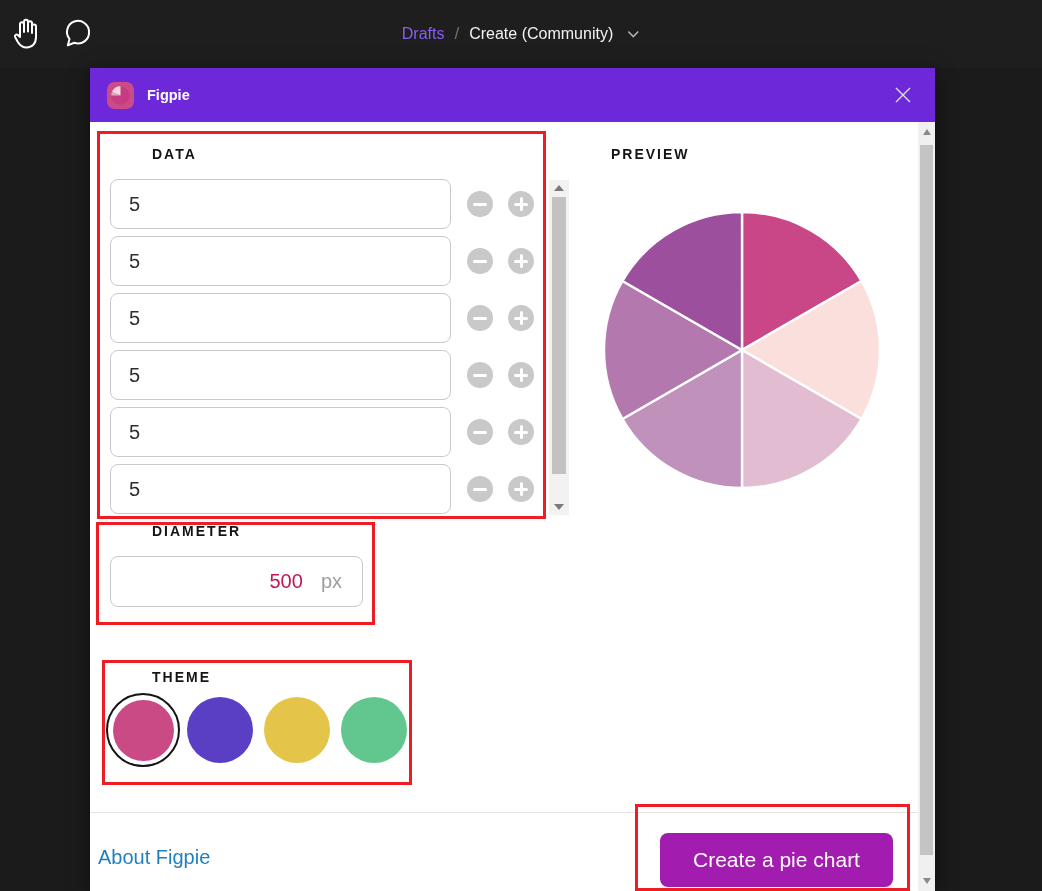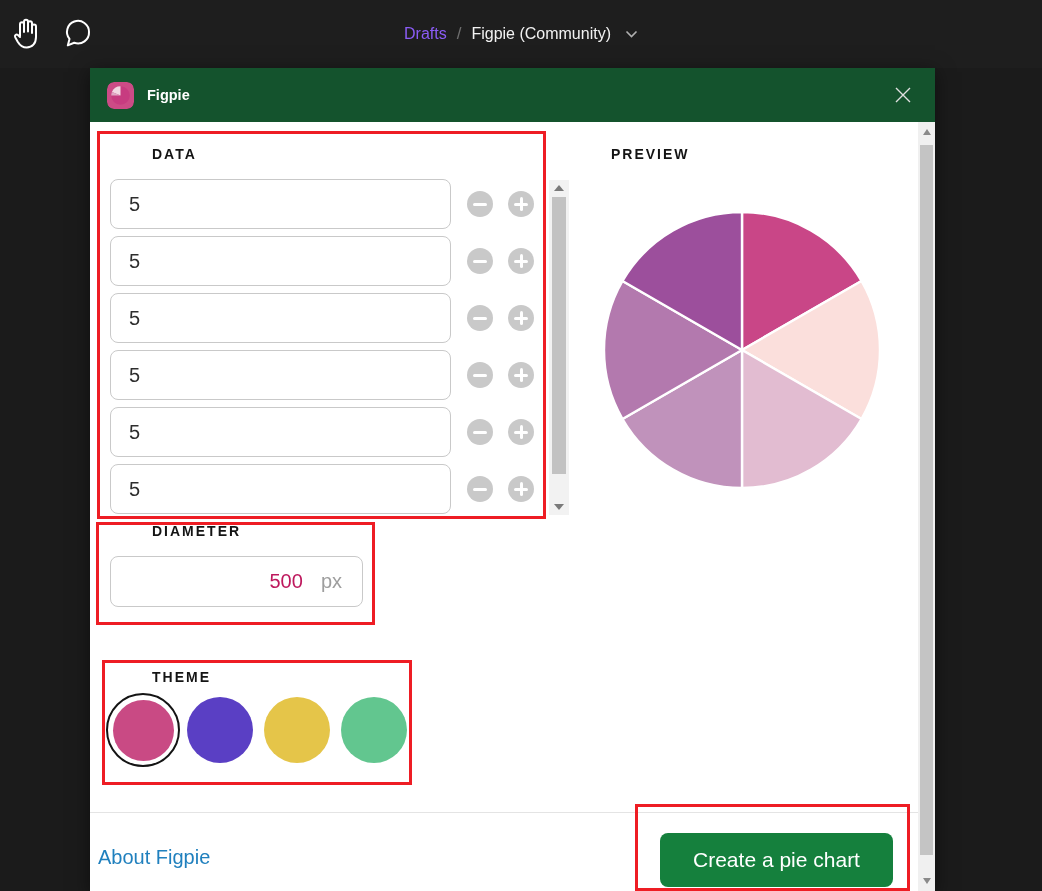--- a/index.html
+++ b/index.html
@@ -12,21 +12,21 @@
   .tool-hand { left:0; }
   .tool-comment { left:52px; }
   .breadcrumb { position:absolute; left:50%; top:0; transform:translateX(-50%); height:68px; display:flex; align-items:center; gap:10px; white-space:nowrap; cursor:pointer; }
   .crumb-root { color:#8b5cf6; font-size:16px; }
   .crumb-sep { color:#6f6f6f; font-size:17px; font-weight:300; }
   .crumb-current { color:#f2f2f2; font-size:16px; }
   .crumb-chevron { margin-left:4px; display:flex; align-items:center; }
 
   
   .modal { position:absolute; left:90px; top:68px; width:845px; height:823px; background:#ffffff; box-shadow:0 4px 18px rgba(0,0,0,.5); }
-  .modal-header { position:absolute; left:0; top:0; width:845px; height:54px; background:#14532d; display:flex; align-items:center; padding:0 20px 0 17px; }
+  .modal-header { position:absolute; left:0; top:0; width:845px; height:54px; background:#6d28d9; display:flex; align-items:center; padding:0 20px 0 17px; }
   .plugin-icon { width:27px; height:27px; border-radius:7px; overflow:hidden; flex:0 0 auto; }
   .modal-title { color:#ffffff; font-size:14.5px; font-weight:bold; margin-left:13px; flex:1; }
   .close-btn { width:24px; height:24px; display:flex; align-items:center; justify-content:center; cursor:pointer; }
 
   .modal-body { position:absolute; left:0; top:54px; width:845px; height:769px; background:#fff; }
 
   .section-label { font-size:14px; font-weight:bold; letter-spacing:2px; color:#141414;margin-left:40px; }
   .lbl-data     { position:absolute; left:22px;  top:24px; }
   .lbl-preview  { position:absolute; left:481px; top:24px; }
   .lbl-diameter { position:absolute; left:22px;  top:401px; }
@@ -59,21 +59,21 @@
   
   .theme-row { position:absolute; left:16px; top:571px; display:flex; gap:3px; }
   .swatch-outer { width:74px; height:74px; border-radius:50%; display:flex; align-items:center; justify-content:center; cursor:pointer; }
   .swatch-outer.selected { border:2.5px solid #141414; }
   .swatch { width:66px; height:66px; border-radius:50%; }
   .swatch-outer.selected .swatch { width:61px; height:61px; }
 
   
   .footer-divider { position:absolute; left:0; top:690px; width:828px; height:1px; background:#e4e4e4; }
   .about-link { position:absolute; left:8px; top:724px; font-size:20px; color:#2080be; cursor:pointer; }
-  .create-btn { position:absolute; left:570px; top:711px; width:233px; height:54px; background:#15803d; border:none; border-radius:8px; color:#fff; font-size:21px; font-family:"Liberation Sans",sans-serif; display:flex; align-items:center; justify-content:center; cursor:pointer; }
+  .create-btn { position:absolute; left:570px; top:711px; width:233px; height:54px; background:#a21caf; border:none; border-radius:8px; color:#fff; font-size:21px; font-family:"Liberation Sans",sans-serif; display:flex; align-items:center; justify-content:center; cursor:pointer; }
 
   
   .main-scroll { position:absolute; left:918px; top:122px; width:17px; height:769px; background:#f0f0f0; }
   .main-scroll .thumb { position:absolute; left:2px; top:23px; width:13px; height:710px; background:#c4c4c4; }
   .main-scroll .arrow-up { top:7px; border-left-width:4.5px; border-right-width:4.5px; border-bottom-width:6px; border-bottom-color:#8a8a8a; }
   .main-scroll .arrow-down { bottom:7px; border-left-width:4.5px; border-right-width:4.5px; border-top-width:6px; border-top-color:#8a8a8a; }
 
   
   .anno { position:absolute; border:3px solid #ee1d24; pointer-events:none; z-index:50; }
   .anno-data     { left:97px;  top:131px; width:449px; height:388px; }
@@ -91,21 +91,21 @@
     </svg>
   </div>
   <div class="tool-btn tool-comment">
     <svg width="30" height="34" viewBox="0 0 30 34" fill="none" stroke="#ffffff" stroke-width="2" stroke-linecap="round" stroke-linejoin="round">
       <path d="M26 15 a11 11 0 1 0 -19.5 6.9 L4.8 28.4 l6.4 -2.6 A11 11 0 0 0 26 15 Z"></path>
     </svg>
   </div>
   <div class="breadcrumb">
     <span class="crumb-root">Drafts</span>
     <span class="crumb-sep">/</span>
-    <span class="crumb-current">Figpie (Community)</span>
+    <span class="crumb-current">Create (Community)</span>
     <span class="crumb-chevron">
       <svg width="13" height="8" viewBox="0 0 13 8" fill="none" stroke="#b0b0b0" stroke-width="1.6">
           <path d="M1.5 1.5 L6.5 6.5 L11.5 1.5"></path>
         </svg>
     </span>
   </div>
 </div>
 
 <div class="modal">
   <div class="modal-header">

